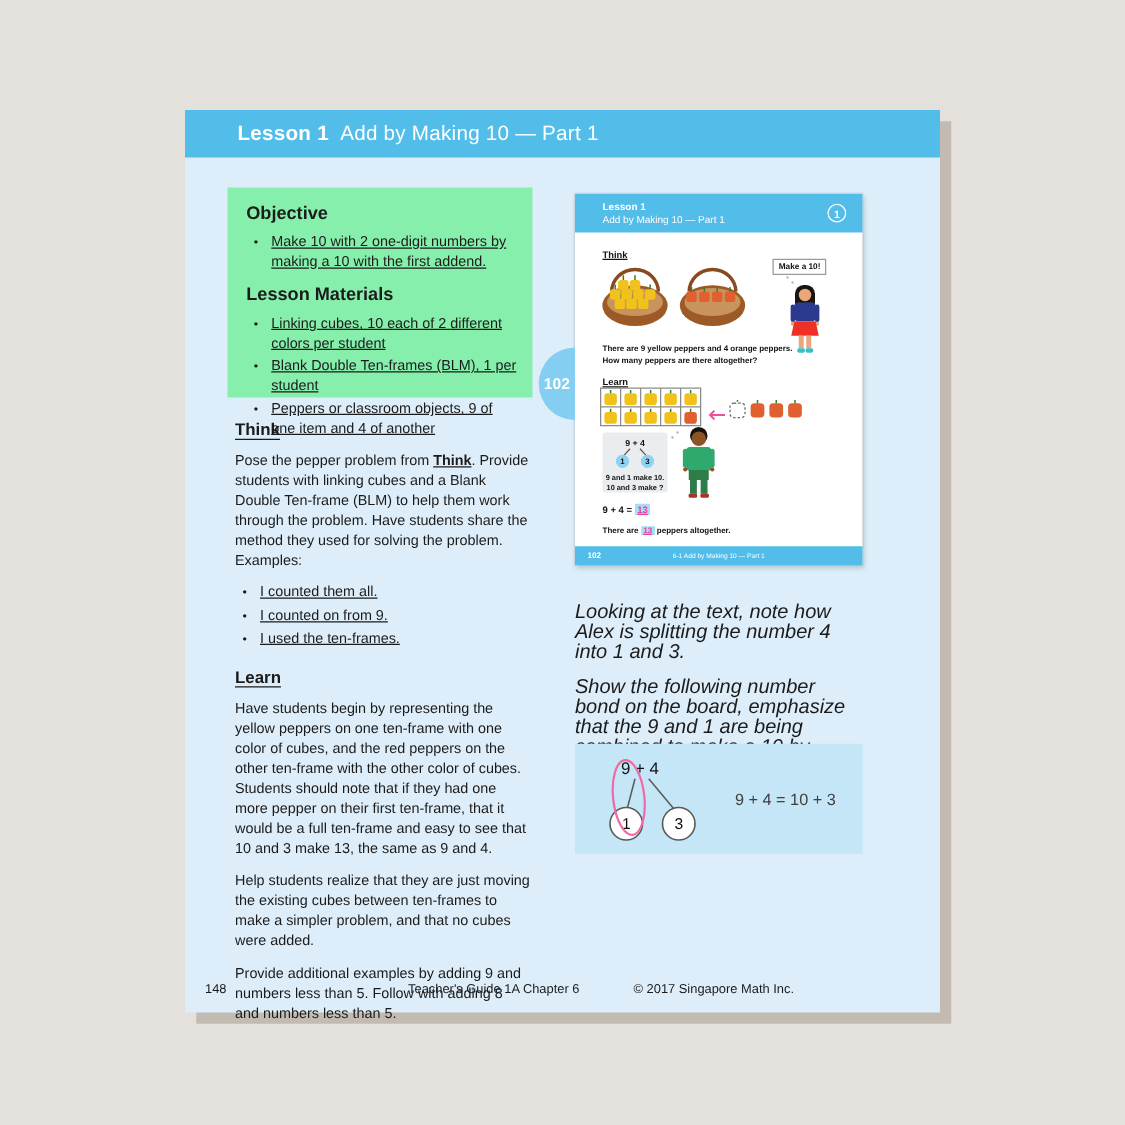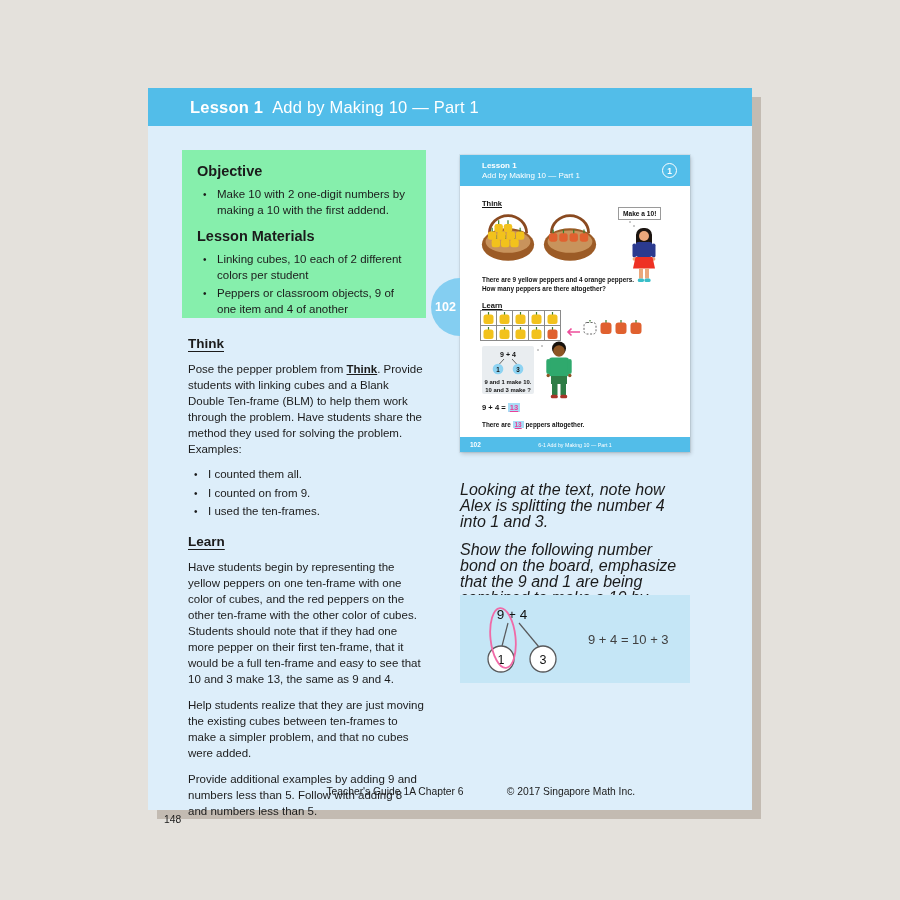--- a/index.html
+++ b/index.html
@@ -22,21 +22,21 @@
     display:flex; align-items:center; padding-left:42px;
     font-size:16.5px; letter-spacing:.2px;
   }
   #lesson-header .lh-lesson { font-weight:bold; margin-right:9px; }
   
   #objective-box {
     position:absolute; left:34px; top:62px; width:244px; height:168px;
     background:#86efac; padding:13px 10px 0 15px;
   }
   .box-h { font-size:14.5px; font-weight:bold; margin:0 0 8px 0; }
-  ul.dots { list-style:none; margin:0 0 10px 0; padding:0; }
+  ul.dots { list-style:none; margin:0 0 10px 0; padding:0;text-decoration:underline; }
   ul.dots li {
     position:relative; padding-left:20px; font-size:11.5px; line-height:15.5px;
     margin-bottom:3px;
   }
   ul.dots li::before { content:"•"; position:absolute; left:6px; top:0; font-size:10px; }
   
   #left-col { position:absolute; left:40px; top:248px; width:236px; font-size:11.5px; line-height:16px; }
   .sec-h {
     font-size:13.5px; font-weight:bold; margin:0 0 9px 0;
     text-decoration:underline; text-underline-offset:3px;
@@ -96,21 +96,21 @@
     display:flex; align-items:center; justify-content:center;
   }
   
   #bond-box {
     position:absolute; left:312px; top:507px; width:230px; height:88px;
     background:#c5e6f6;
   }
   #bond-equation { position:absolute; left:128px; top:37px; font-size:13px; color:#404040; }
   
   .ft { position:absolute; font-size:10.3px; color:#1b1b1b; top:698px; white-space:nowrap; }
-  #footer-left { left:16px;margin-top:28px; }
+  #footer-left { left:16px; }
   #footer-center { left:247px; transform:translateX(-50%); }
   #footer-right { left:423px; transform:translateX(-50%); }
 </style>
 </head>
 <body>
 
 <div id="sheet">
 
   <div id="lesson-header">
     <span class="lh-lesson">Lesson 1</span>
@@ -118,20 +118,21 @@
   </div>
 
   <div id="objective-box">
     <div class="box-h">Objective</div>
     <ul class="dots">
       <li>Make 10 with 2 one-digit numbers by making a 10 with the first addend.</li>
     </ul>
     <div class="box-h">Lesson Materials</div>
     <ul class="dots">
       <li>Linking cubes, 10 each of 2 different colors per student</li>
+      <li>Blank Double Ten-frames (BLM), 1 per student</li>
       <li>Peppers or classroom objects, 9 of one item and 4 of another</li>
     </ul>
   </div>
 
   <div id="left-col">
     <div class="sec-h">Think</div>
     <p><span>Pose the pepper problem from </span><span class="kw">Think</span><span>. Provide students with linking cubes and a Blank Double Ten-frame (BLM) to help them work through the problem. Have students share the method they used for solving the problem. Examples:</span></p>
     <ul class="dots">
       <li>I counted them all.</li>
       <li>I counted on from 9.</li>

